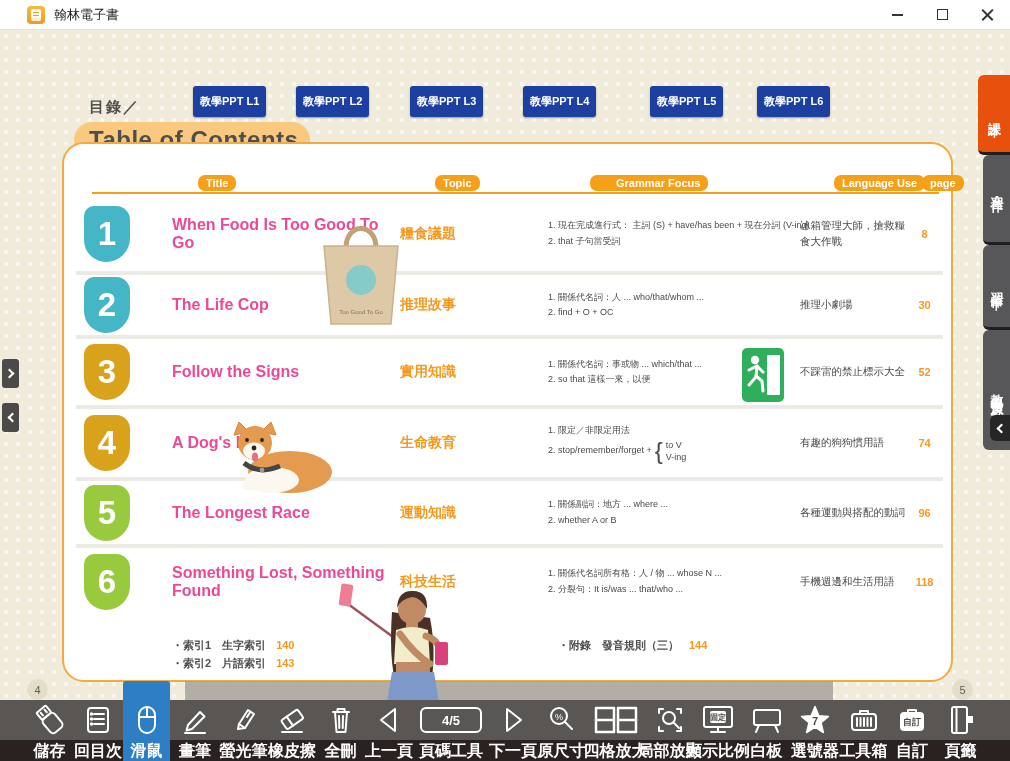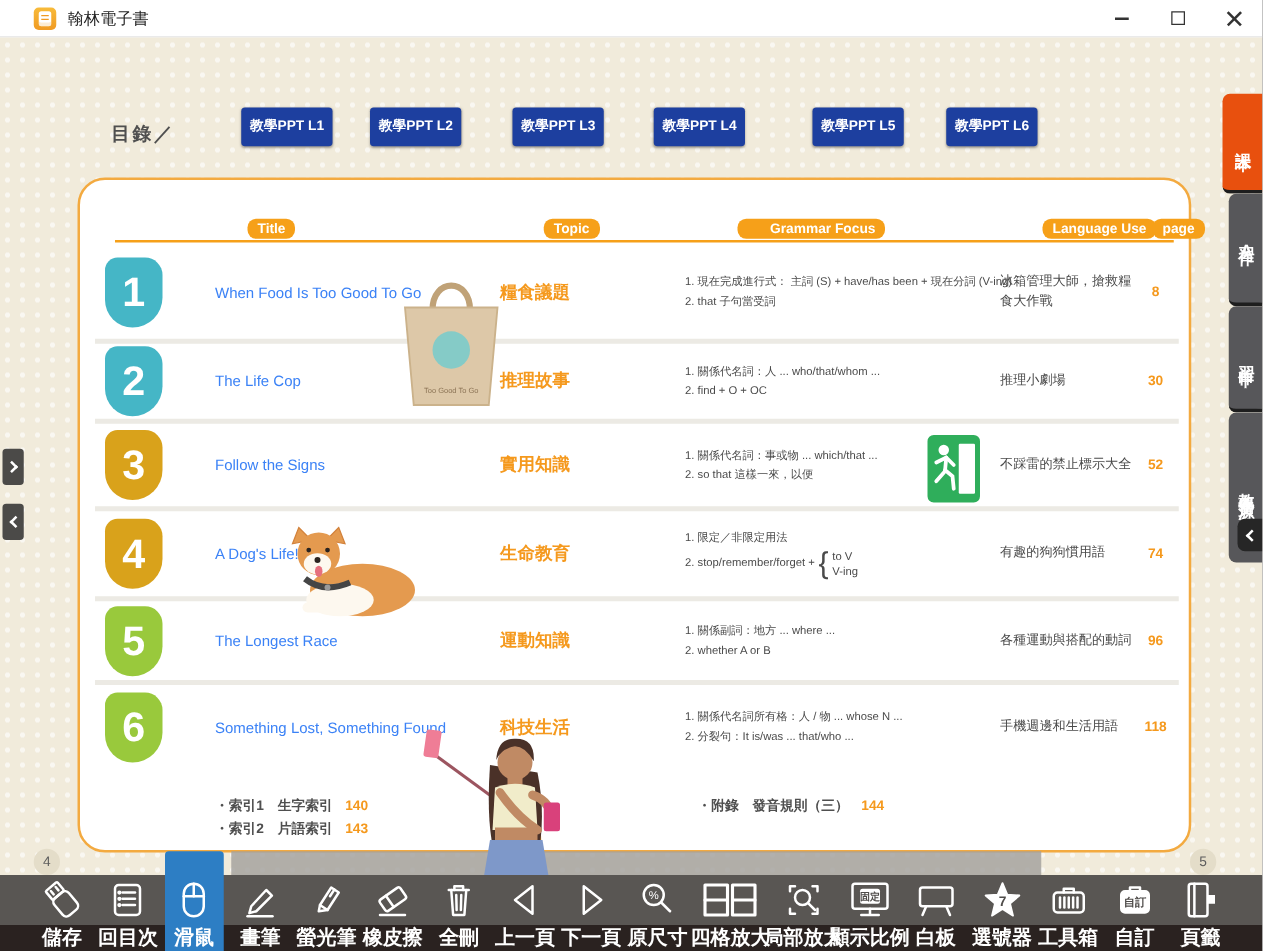--- a/index.html
+++ b/index.html
@@ -53,21 +53,21 @@
   .cp-title{left:106px;} .cp-topic{left:343px;} .cp-grammar{left:498px;padding-left:26px;} .cp-lang{left:742px;} .cp-page{left:830px;}
 
   .rows{position:absolute;left:12px;top:52px;width:867px;}
   .trow{display:grid;grid-template-columns:96px 228px 148px 252px 106px 37px;align-items:center;
     border-bottom:4px solid #eceae4;position:relative;}
   .trow.last{border-bottom:none;}
   .h81{height:79px;} .h67{height:64px;} .h73{height:70px;} .h75{height:72px;} .h70{height:67px;}
   .numbadge{width:46px;height:56px;margin-left:8px;border-radius:10px 14px 24px 22px;
     display:flex;align-items:center;justify-content:center;color:#fff;font-size:33px;font-weight:800;}
   .c-teal{background:#45b6c6;} .c-gold{background:#d9a21b;} .c-lime{background:#99c93c;}
-  .cell-title{font-size:12px;font-weight:normal;color:#3b82f6;}
+  .cell-title{font-size:16px;font-weight:bold;color:#ec4899;}
   .cell-topic{font-size:14px;font-weight:bold;color:#f5991d;}
   .cell-grammar{font-size:9px;color:#4a4a4a;line-height:1.7;white-space:nowrap;}
   .cell-lang{font-size:10.5px;color:#4a4a4a;line-height:1.45;}
   .cell-page{font-size:11px;font-weight:bold;color:#f5991d;text-align:center;}
   .brace-line{display:flex;align-items:center;gap:3px;}
   .brace{font-size:24px;font-weight:300;color:#4a4a4a;line-height:1;}
   .brace-opts{display:flex;flex-direction:column;line-height:1.35;font-size:9px;}
 
   .footnotes{position:absolute;font-size:11px;font-weight:bold;color:#4f4f4f;line-height:1.65;}
   .fn-left{left:108px;top:492px;}
@@ -147,20 +147,23 @@
   <div class="workspace">
 
     <button class="pptbtn">教學PPT L1</button>
     <button class="pptbtn">教學PPT L2</button>
     <button class="pptbtn">教學PPT L3</button>
     <button class="pptbtn">教學PPT L4</button>
     <button class="pptbtn">教學PPT L5</button>
     <button class="pptbtn">教學PPT L6</button>
 
     <div class="heading-zh">目錄／</div>
+    <div class="toc-pill">
+      <span>Table of Contents</span>
+    </div>
 
     <div class="card">
       <div class="colhead">
         <span class="colpill cp-title">Title</span>
         <span class="colpill cp-topic">Topic</span>
         <span class="colpill cp-grammar">Grammar Focus</span>
         <span class="colpill cp-lang">Language Use</span>
         <span class="colpill cp-page">page</span>
       </div>
 
@@ -429,20 +432,26 @@
 
     <div class="tool">
       <div class="ticon">
           <svg class="tsvg" width="34" height="34" viewBox="0 0 34 34">
         <path d="M23 6 L9 17 L23 28 Z"></path>
           </svg>
         </div>
       <div class="tlabel">上一頁</div>
     </div>
 
+    <div class="tool w74">
+      <div class="ticon">
+          <div class="pagebox">4/5</div>
+        </div>
+      <div class="tlabel">頁碼工具</div>
+    </div>
 
     <div class="tool">
       <div class="ticon">
           <svg class="tsvg" width="34" height="34" viewBox="0 0 34 34">
         <path d="M11 6 L25 17 L11 28 Z"></path>
           </svg>
         </div>
       <div class="tlabel">下一頁</div>
     </div>
 

